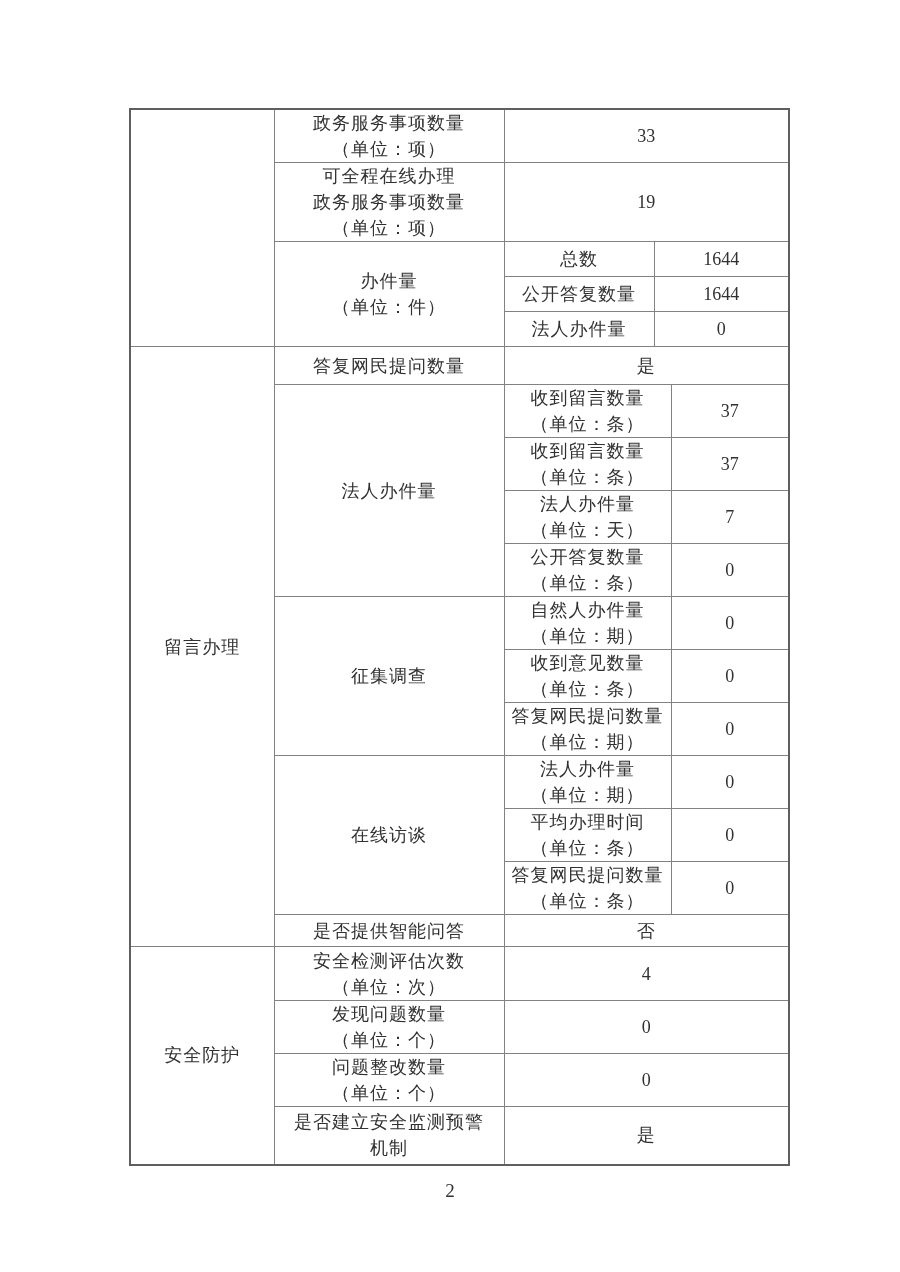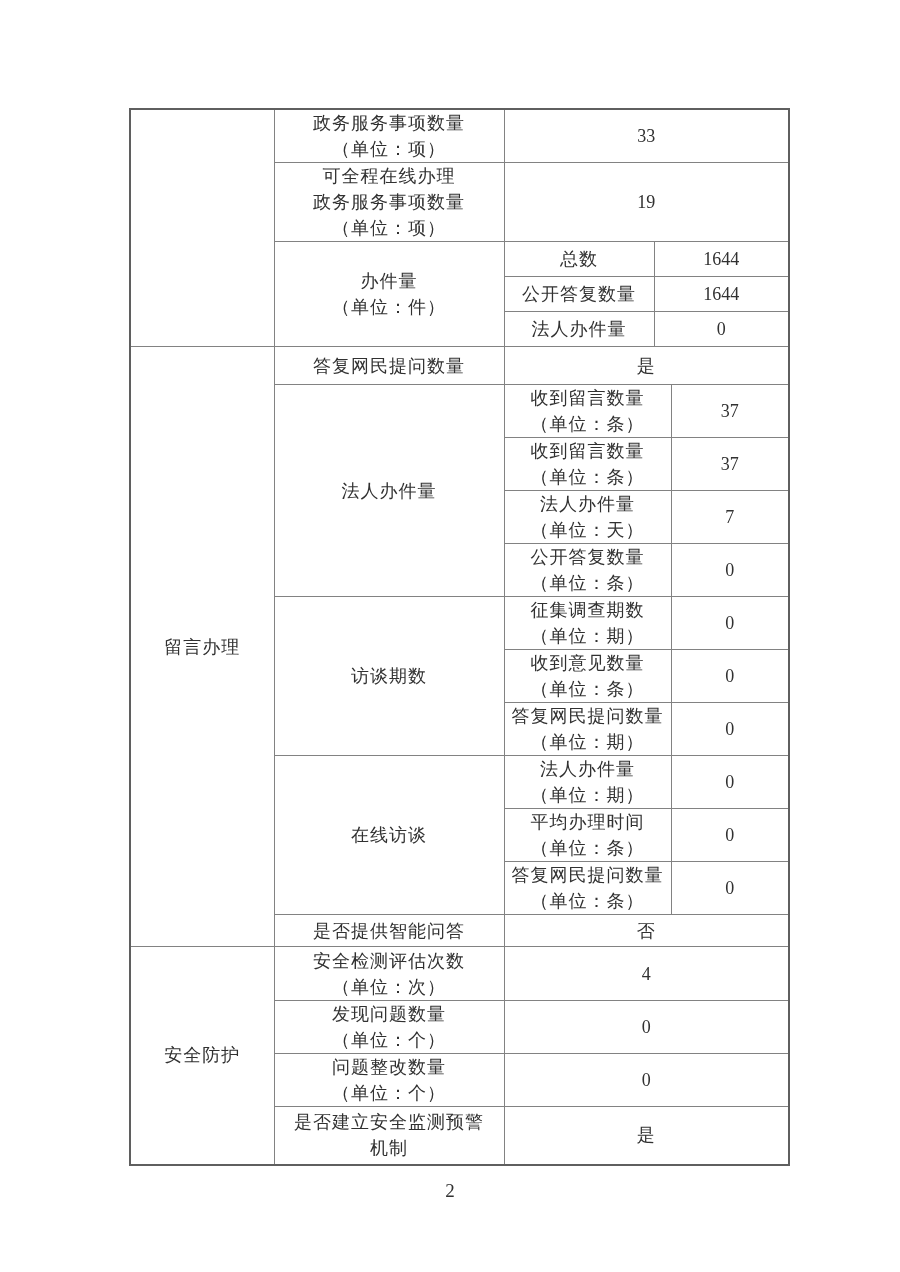--- a/index.html
+++ b/index.html
@@ -111,22 +111,22 @@
       <td colspan="2">法人办件量
 （单位：天）</td>
       <td class="num">7</td>
     </tr>
     <tr style="height:52px">
       <td colspan="2">公开答复数量
 （单位：条）</td>
       <td class="num">0</td>
     </tr>
     <tr style="height:52px">
-      <td rowspan="3">访谈期数</td>
-      <td colspan="2">征集调查期数
+      <td rowspan="3">征集调查</td>
+      <td colspan="2">自然人办件量
 （单位：期）</td>
       <td class="num">0</td>
     </tr>
     <tr style="height:52px">
       <td colspan="2">收到意见数量
 （单位：条）</td>
       <td class="num">0</td>
     </tr>
     <tr style="height:52px">
       <td colspan="2">答复网民提问数量

